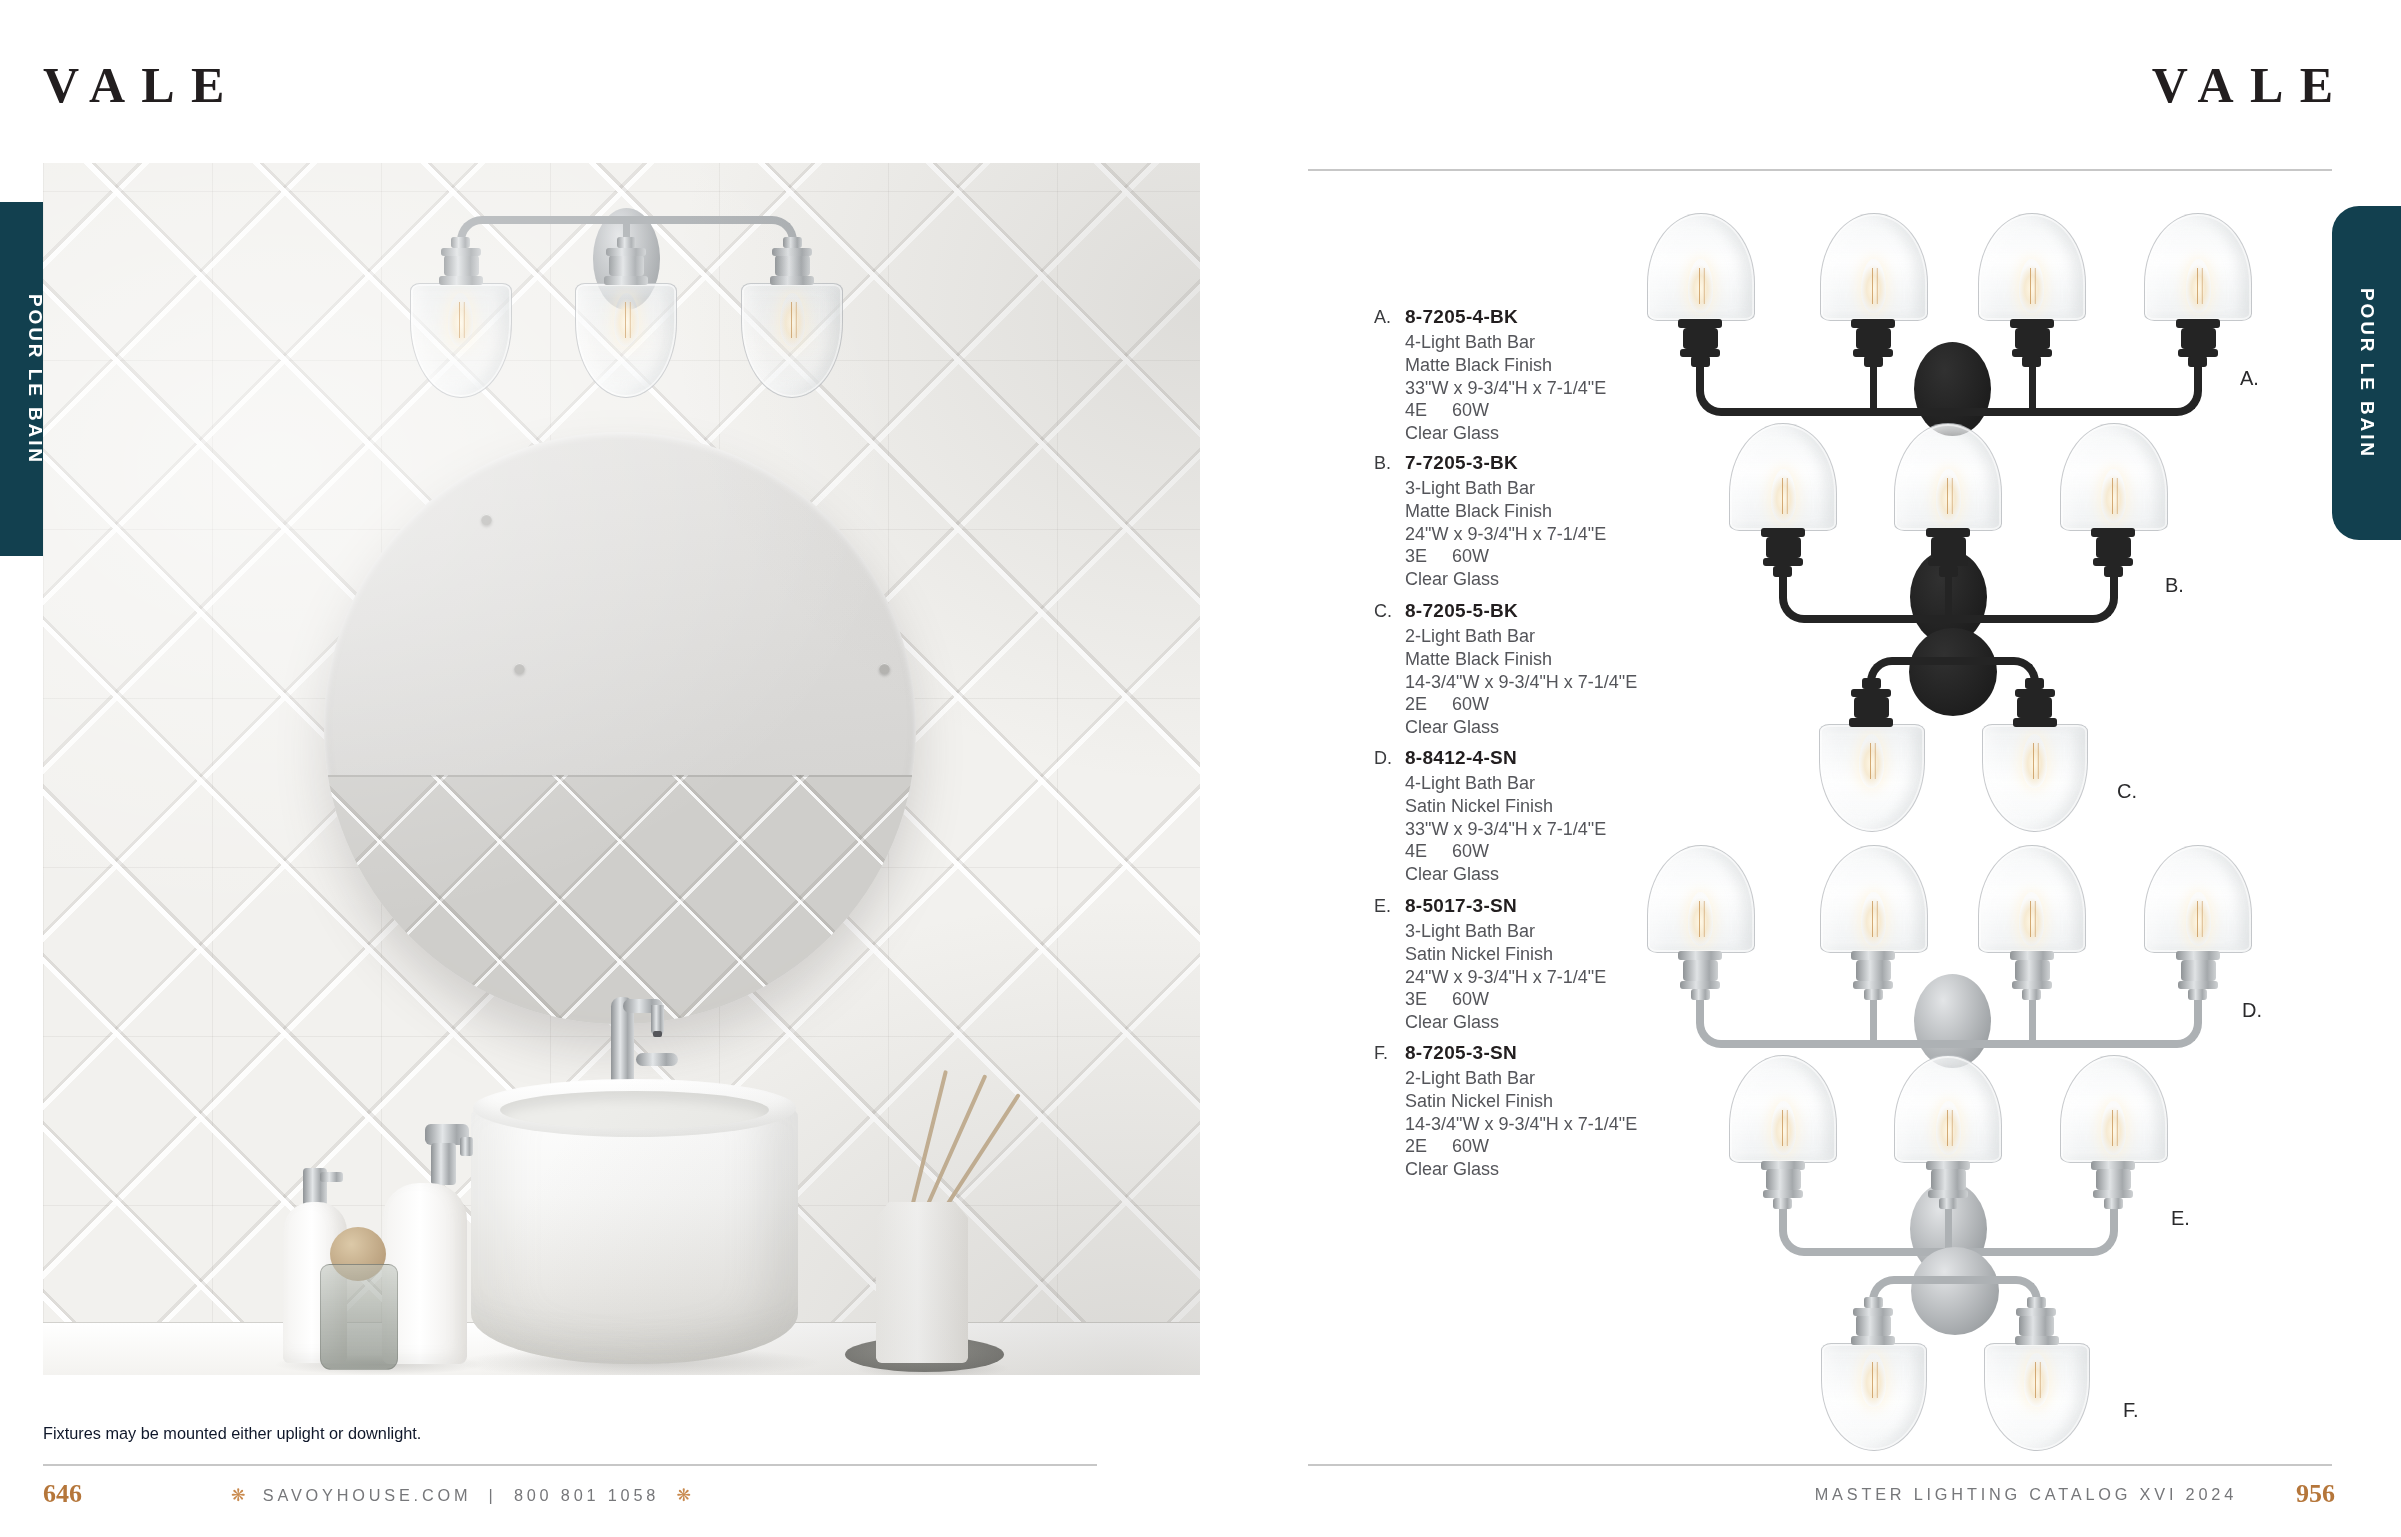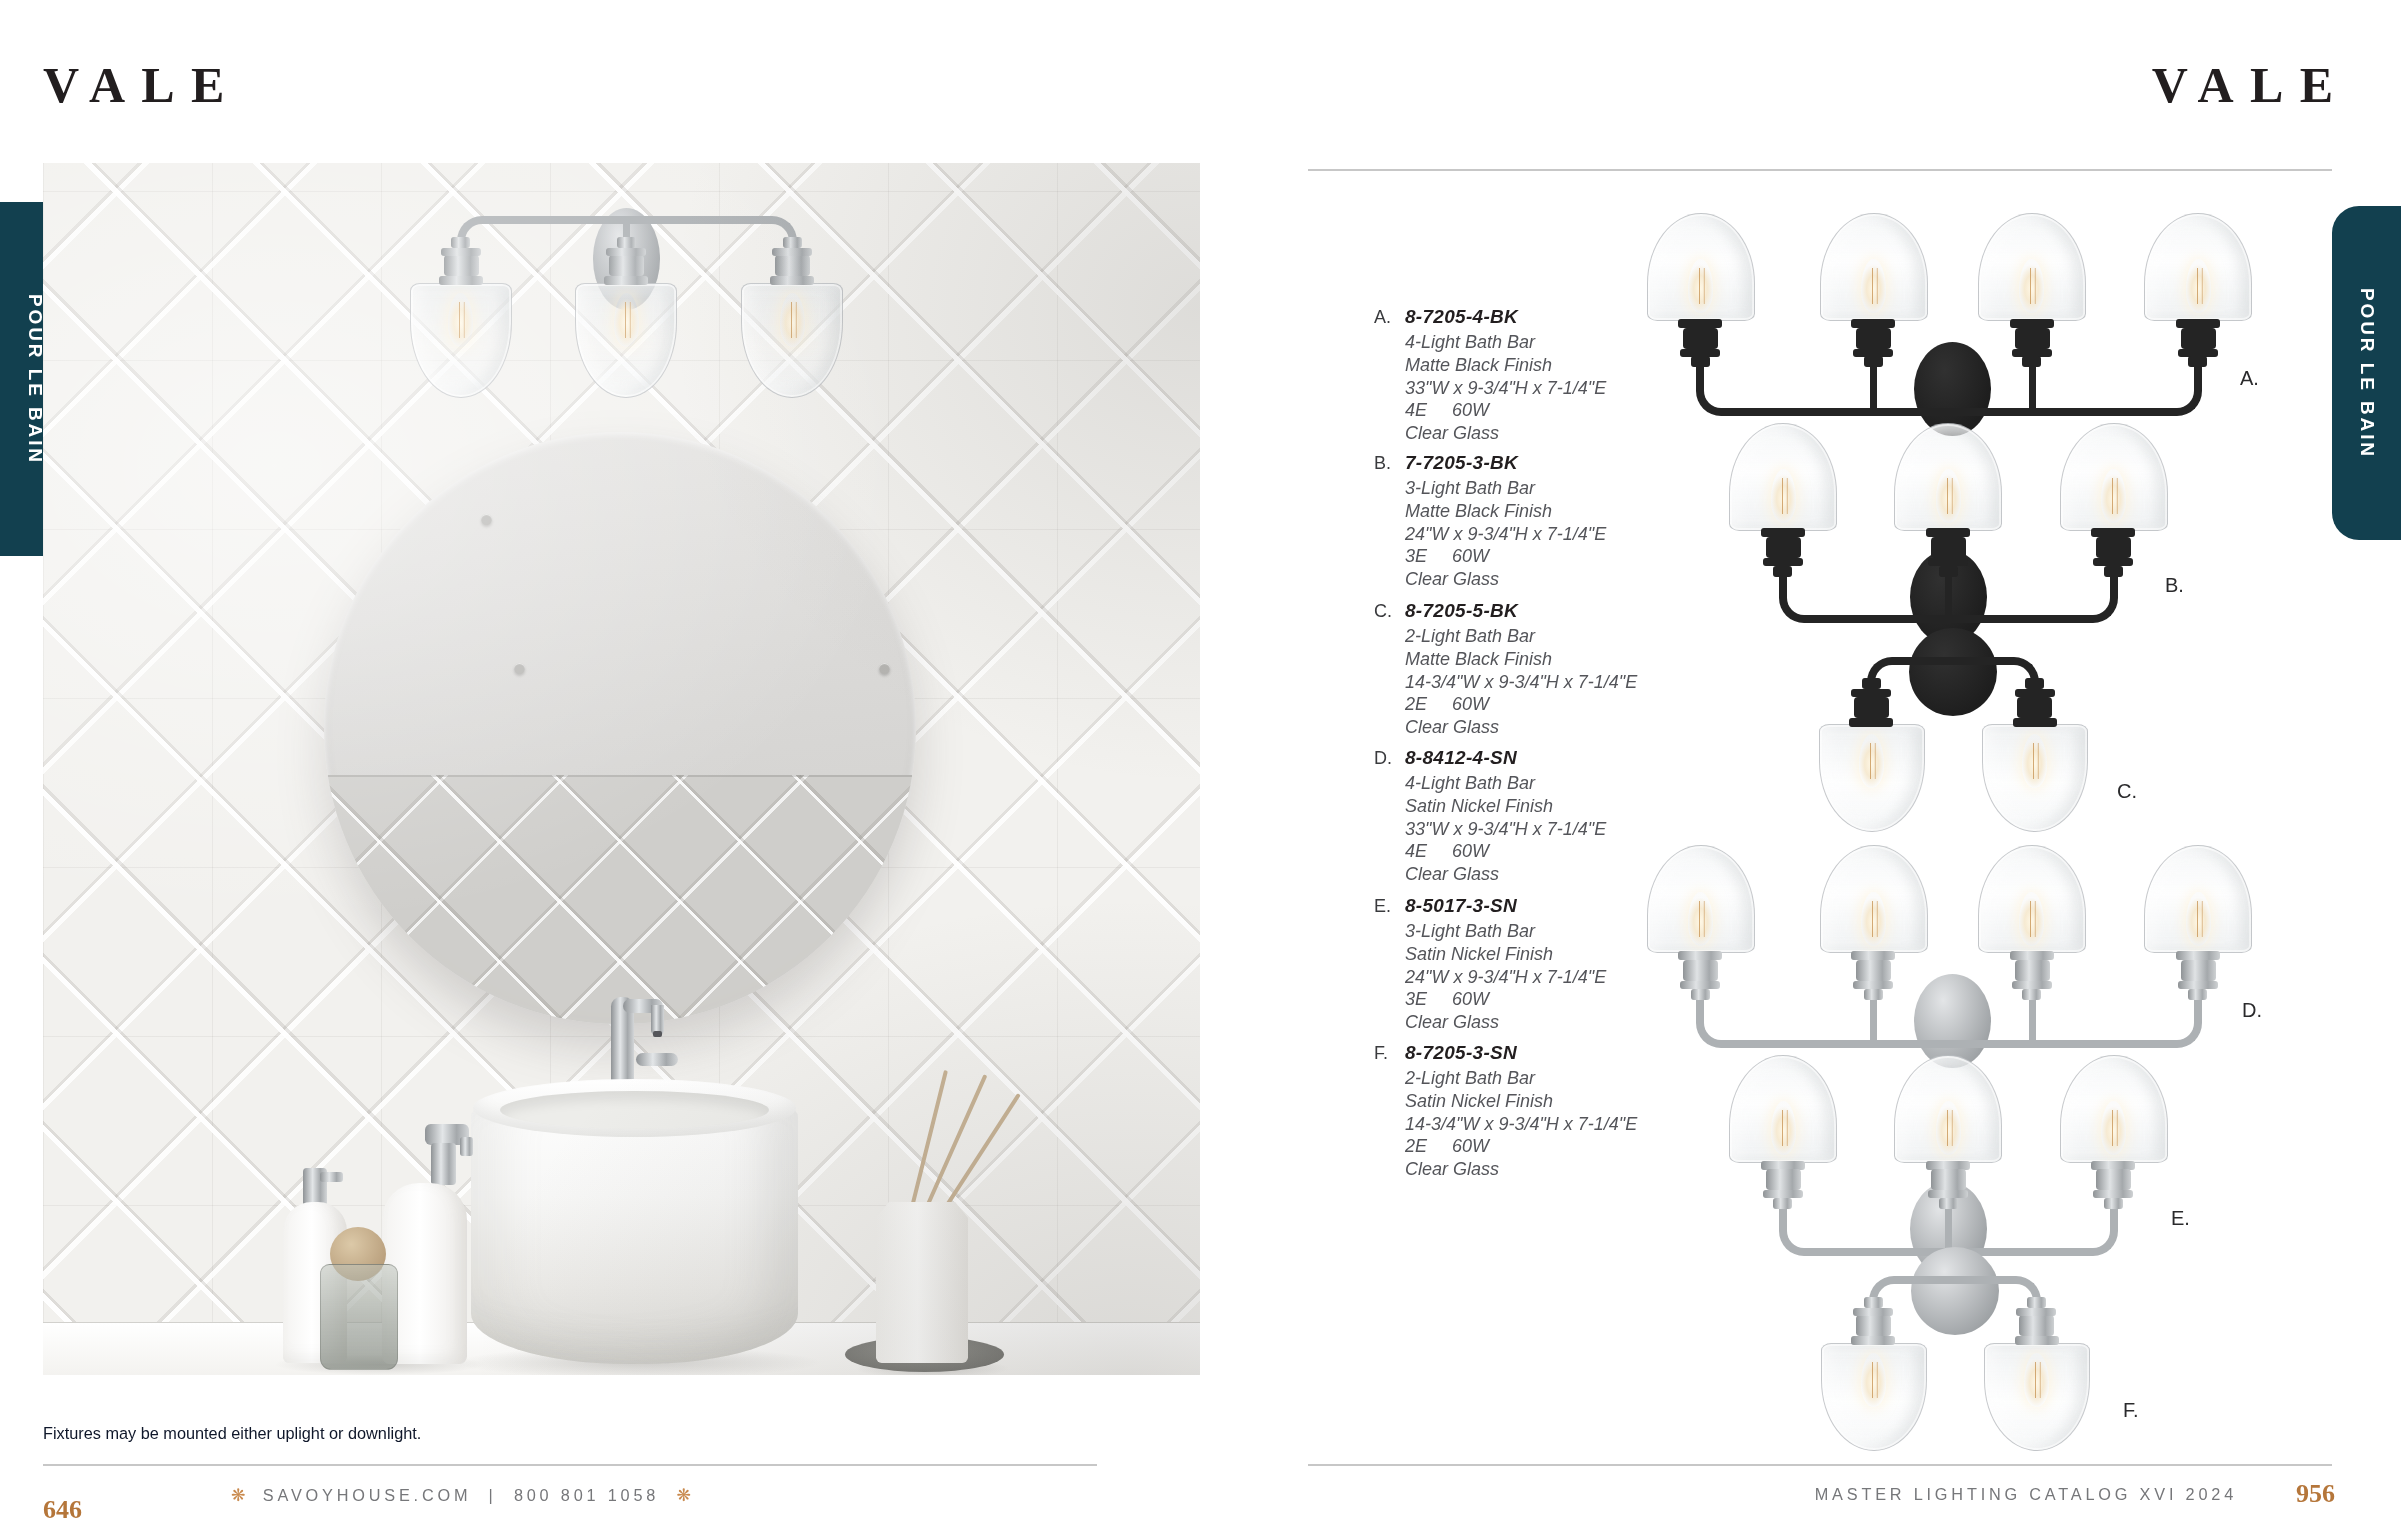--- a/index.html
+++ b/index.html
@@ -89,21 +89,21 @@
     box-shadow:inset 0 0 0 1.9px rgba(255,255,255,.55), inset 9.6px 0 15.4px rgba(255,255,255,.5), inset -9.6px 0 13.4px rgba(194,199,203,.4);}
   .fx-bulb{width:25px;height:54px;border-radius:50% 50% 50% 50%/60% 60% 42% 42%;
     background:radial-gradient(closest-side at 50% 55%, #fff8e6 0%, #f6ead2 55%, rgba(240,238,232,.15) 100%);
     box-shadow:0 0 15.4px rgba(255,240,208,.8);}
   .fx-bulb::after{content:'';position:absolute;left:10.6px;top:8.6px;bottom:8.6px;width:1.9px;background:rgba(203,155,95,.85);
     box-shadow:4.8px 0 0 rgba(203,155,95,.6);}
 
   
   .prod{position:absolute;left:1374px;width:346px;color:#54555a;font-size:18px;line-height:22.6px;}
   .prod .letter{position:absolute;left:0;top:0;color:#3a3b3e;}
-  .prod .body{margin-left:31px;font-style:italic;}
+  .prod .body{margin-left:31px;}
   .prod .sku{font-weight:bold;color:#221e1f;font-size:19px;margin-bottom:2.9px;letter-spacing:0.3px;}
   .img-letter{position:absolute;font-size:20px;color:#2a2a2c;}
 
   
   .caption{position:absolute;left:43px;top:1424px;font-size:16.3px;color:#0f172a;}
   .pagenum{position:absolute;font-family:"Liberation Serif",serif;font-weight:600;font-size:26px;color:#b5763a;}
   .footer-line{position:absolute;top:1485px;display:flex;align-items:center;gap:17.3px;
     font-size:16.3px;letter-spacing:3.8px;color:#76777a;}
   .orn{color:#c98a4e;font-size:17.3px;letter-spacing:0;}
 </style>
@@ -390,21 +390,21 @@
 
   <div class="img-letter" style="left:2240px;top:367px;">A.</div>
   <div class="img-letter" style="left:2165px;top:574px;">B.</div>
   <div class="img-letter" style="left:2117px;top:780px;">C.</div>
   <div class="img-letter" style="left:2242px;top:999px;">D.</div>
   <div class="img-letter" style="left:2171px;top:1207px;">E.</div>
   <div class="img-letter" style="left:2123px;top:1399px;">F.</div>
 
   <div class="caption">Fixtures may be mounted either uplight or downlight.</div>
 
-  <div class="pagenum" style="left:43px;top:1479px;margin-top:16px;">646</div>
+  <div class="pagenum" style="left:43px;top:1479px;">646</div>
   <div class="footer-line" style="left:231px;">
     <span class="orn">❋</span>
     <span>SAVOYHOUSE.COM</span>
     <span>|</span>
     <span>800 801 1058</span>
     <span class="orn">❋</span>
   </div>
   <div class="footer-line" style="right:165px;">
     <span>MASTER LIGHTING CATALOG XVI 2024</span>
   </div>

